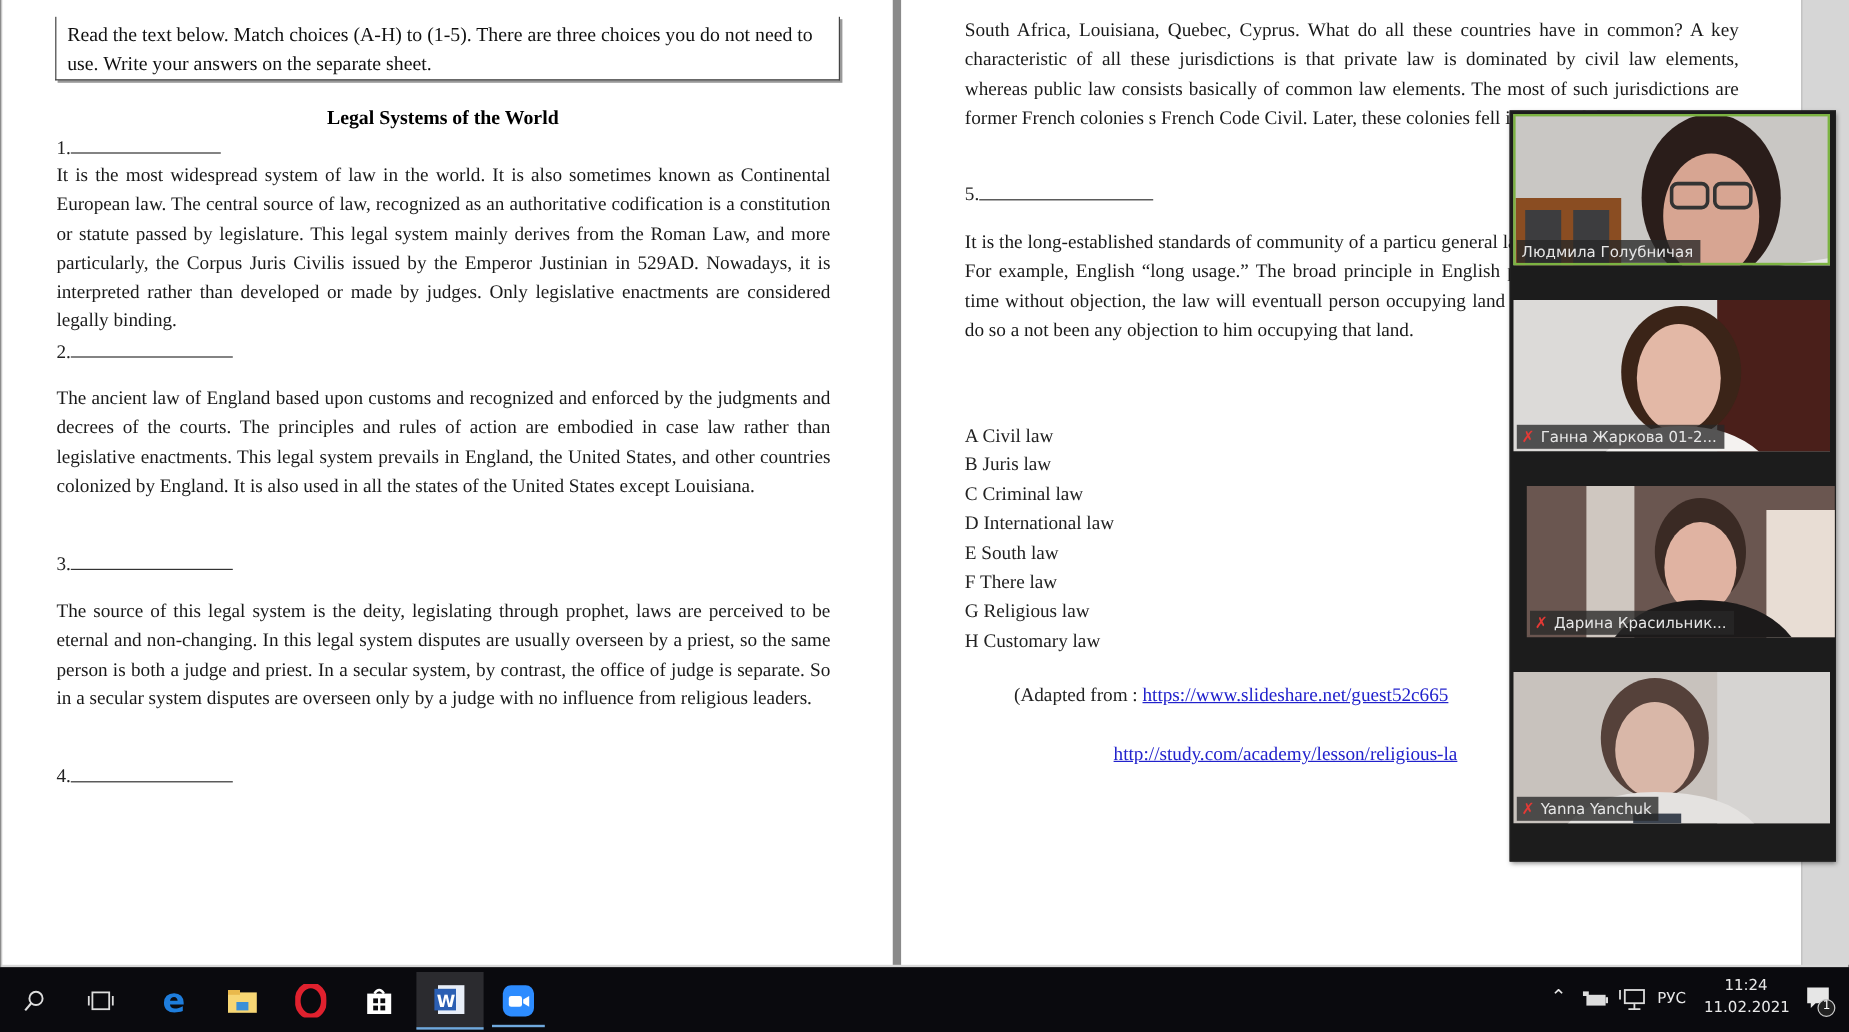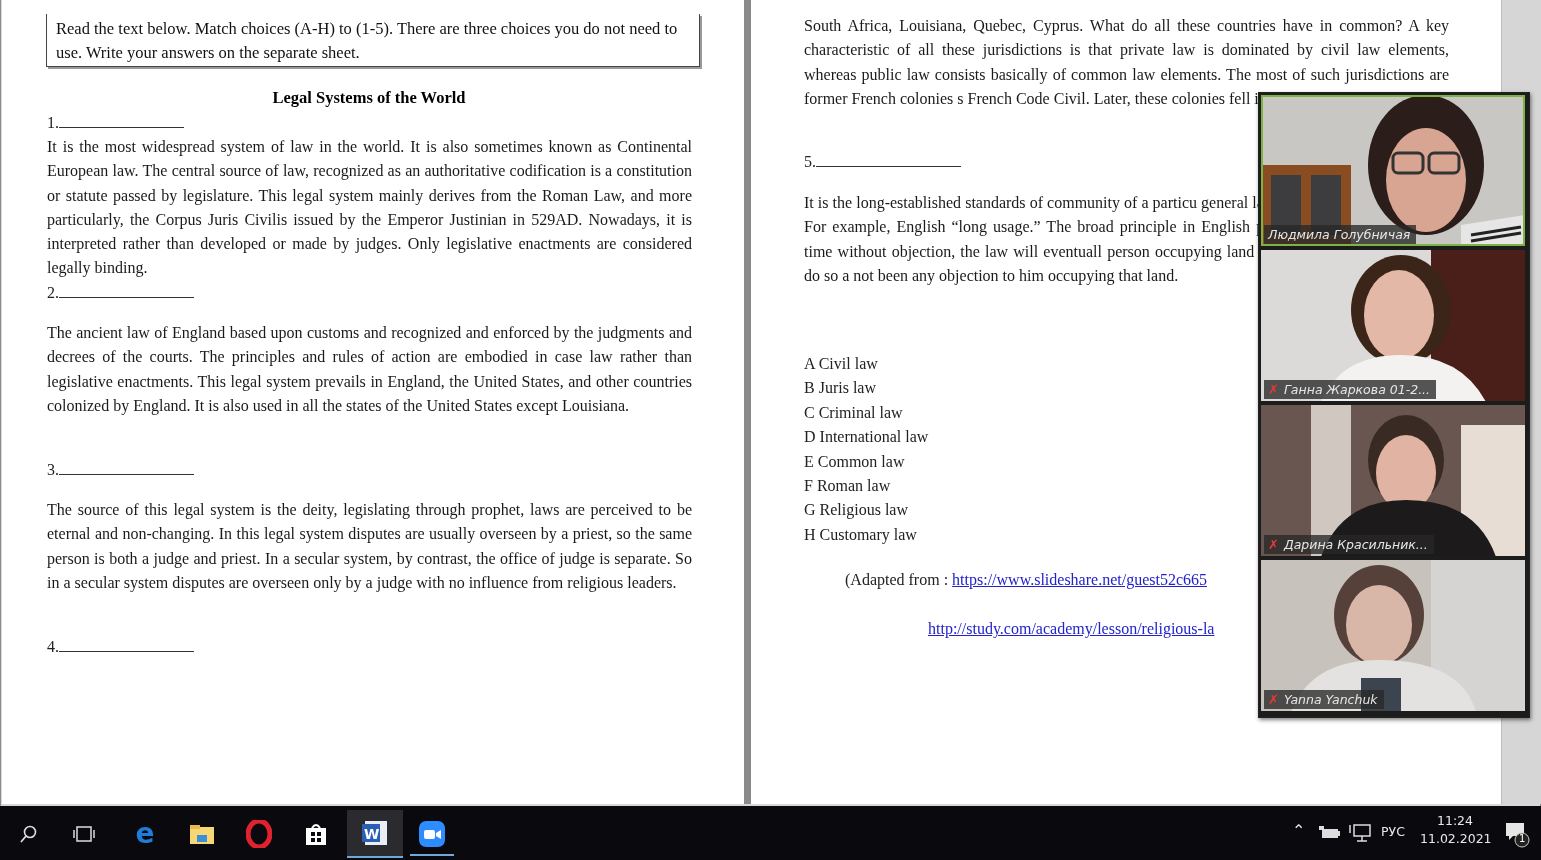--- a/index.html
+++ b/index.html
@@ -14,21 +14,21 @@
   .title { position:absolute; left:46px; top:88px; width:646px; text-align:center; font-weight:bold; font-size:16.5px; color:#000000; }
   .blk { position:absolute; left:47px; width:645px; }
   .num { font-size:16px; color:#222; }
   .num .line { display:inline-block; width:125px; border-bottom:1px solid #333; height:14px; vertical-align:baseline; }
   .rblk { position:absolute; left:804px; width:645px; }
   .choices { position:absolute; left:804px; top:352px; font-size:16px; line-height:24.4px; color:#222; }
   .source { position:absolute; left:845px; top:571px; font-size:16px; color:#222; white-space:nowrap; }
   .link { color:#1a0dab; text-decoration:underline; color:#2222cc; }
   .source2 { position:absolute; left:928px; top:620px; font-size:16px; white-space:nowrap; }
   .zoom-panel { position:absolute; left:1258px; top:92px; width:270px; height:624px; background:#1c1c1c; border:1px solid #222; box-shadow:1px 2px 4px rgba(0,0,0,0.5); overflow:hidden; }
-  .tile { position:absolute; left:2px; width:264px; height:151px; overflow:hidden;font-style:italic; }
+  .tile { position:absolute; left:2px; width:264px; height:126px; overflow:hidden; }
   .tile.active { outline:2px solid #7cb342; outline-offset:-2px; }
   .name-tag { position:absolute; left:3px; bottom:2px; background:rgba(40,40,40,0.78); color:#e6e6e6; font-family:"DejaVu Sans", sans-serif; font-size:12.5px; padding:2px 6px 2px 4px; white-space:nowrap; }
   .mute { color:#e53935; font-weight:bold; margin-right:5px; font-size:13px; }
   .taskbar { position:absolute; left:0; top:806px; width:1541px; height:54px; background:#0a0a0e; }
   .tb-item { position:absolute; top:8px; width:44px; height:40px; display:flex; align-items:center; justify-content:center; }
   .tb-item.active { background:#2b2b2f; top:4px; height:46px; border-bottom:2px solid #6fa8dc; }
   .tb-item.open { border-bottom:2px solid #6fa8dc; }
   .tray-text { position:absolute; color:#e8e8e8; font-family:"DejaVu Sans", sans-serif; }
 </style>
 </head>
@@ -58,22 +58,22 @@
 <div class="rblk doc-text" style="top:14px;">South Africa, Louisiana, Quebec, Cyprus. What do all these countries have in common? A key characteristic of all these jurisdictions is that private law is dominated by civil law elements, whereas public law consists basically of common law elements. The most of such jurisdictions are former French colonies s French Code Civil. Later, these colonies fell into British hand</div>
 
 <div class="rblk num" style="top:152px;"><span>5.</span><span class="line" style="width:145px"></span></div>
 <div class="rblk doc-text" style="top:191px;">It is the long-established standards of community of a particu general law regards as a legal practice. For example, English “long usage.” The broad principle in English property law done for a long time without objection, the law will eventuall person occupying land without title may continue to do so a not been any objection to him occupying that land.</div>
 
 <div class="choices">
   <div>A Civil law</div>
   <div>B Juris law</div>
   <div>C Criminal law</div>
   <div>D International law</div>
-  <div>E Common law</div>
-  <div>F Roman law</div>
+  <div>E South law</div>
+  <div>F There law</div>
   <div>G Religious law</div>
   <div>H Customary law</div>
 </div>
 
 <div class="source"><span>(Adapted from : </span><a class="link">https://www.slideshare.net/guest52c665</a></div>
 <div class="source2"><a class="link">http://study.com/academy/lesson/religious-la</a></div>
 
 <div class="zoom-panel">
   <div class="tile active" style="top:2px;">
     <svg width="264" height="152">
@@ -93,21 +93,21 @@
   <div class="tile" style="top:157px;">
     <svg width="264" height="152">
       <rect width="264" height="152" fill="#dcdad8"></rect>
       <rect x="170" y="0" width="94" height="152" fill="#4a1f1a"></rect>
       <ellipse cx="140" cy="60" rx="50" ry="55" fill="#3b2418"></ellipse>
       <ellipse cx="138" cy="65" rx="35" ry="45" fill="#e3b8a6"></ellipse>
       <path d="M60 152 Q80 105 140 105 Q200 105 225 152 Z" fill="#f4f2f0"></path>
     </svg>
     <div class="name-tag"><span class="mute">✗</span><span>Ганна Жаркова 01-2...</span></div>
   </div>
-  <div class="tile" style="top:312px;">
+  <div class="tile" style="top:312px;margin-left:11px;">
     <svg width="264" height="152">
       <rect width="264" height="152" fill="#6a5650"></rect>
       <rect x="50" y="0" width="40" height="152" fill="#cfc7c0"></rect>
       <rect x="200" y="20" width="64" height="132" fill="#e8ddd4"></rect>
       <ellipse cx="145" cy="55" rx="38" ry="45" fill="#3a2a24"></ellipse>
       <ellipse cx="145" cy="68" rx="30" ry="38" fill="#e0b3a2"></ellipse>
       <path d="M60 152 Q80 95 145 95 Q215 95 235 152 Z" fill="#1c1a1a"></path>
     </svg>
     <div class="name-tag"><span class="mute">✗</span><span>Дарина Красильник...</span></div>
   </div>

